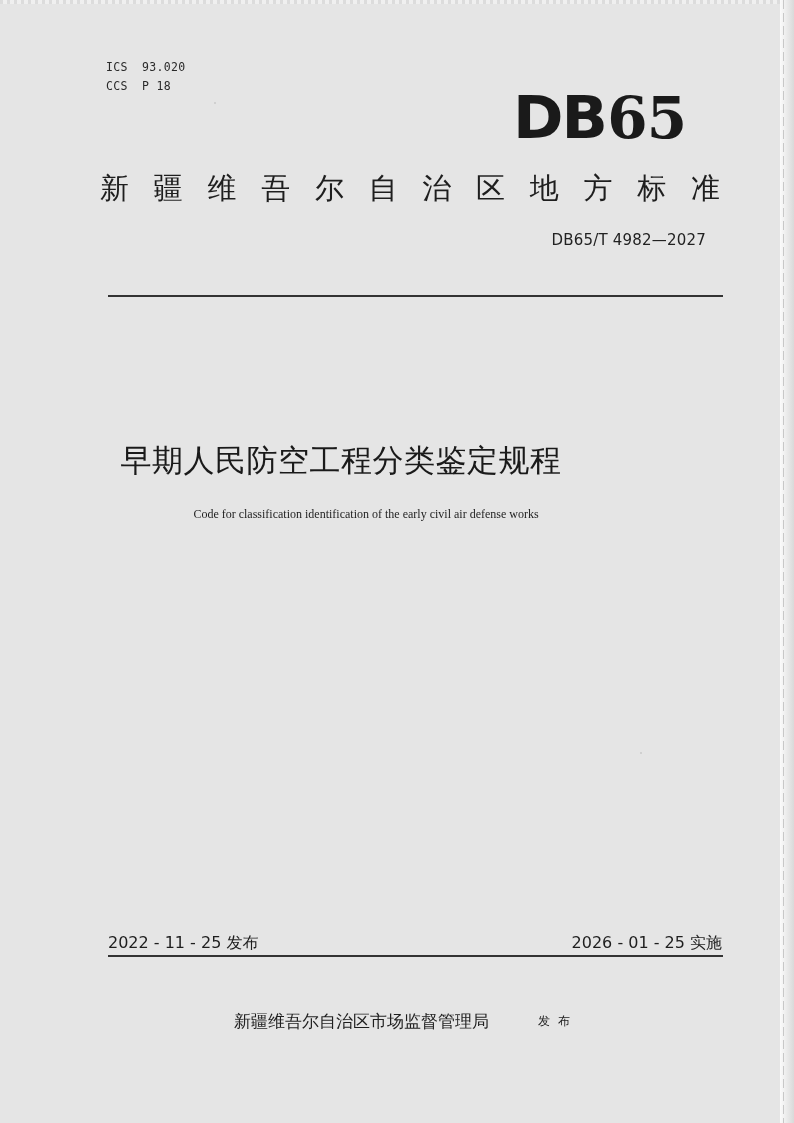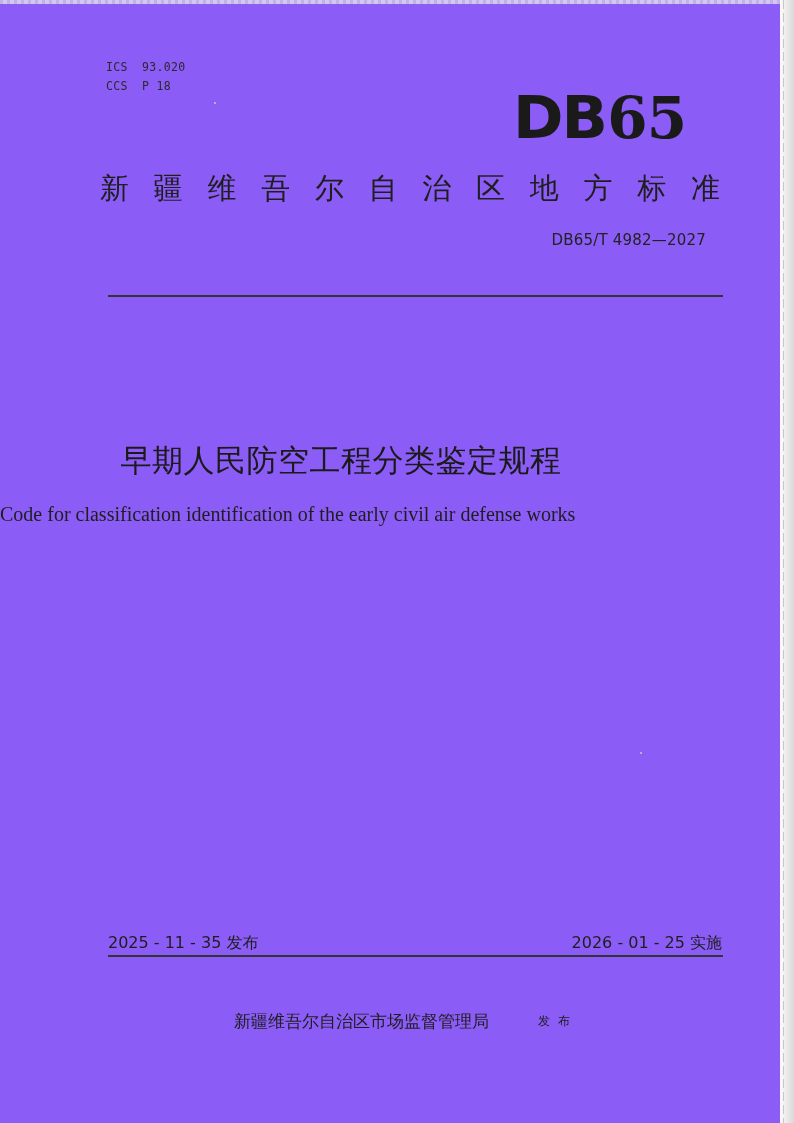--- a/index.html
+++ b/index.html
@@ -7,21 +7,21 @@
       padding: 0;
       width: 794px;
       height: 1123px;
       background: #ffffff;
       overflow: hidden;
     }
     .page {
       position: relative;
       width: 794px;
       height: 1123px;
-      background: #8b5cf6;
+      background: #e5e5e5;
       color: #1f1f1f;
       font-family: "DejaVu Sans", "Liberation Sans", sans-serif;
     }
     
     .top-edge {
       position: absolute;
       left: 0; top: 0;
       width: 794px; height: 4px;
       background: repeating-linear-gradient(90deg, #d8d8d8 0 3px, #f4f4f4 3px 7px);
       opacity: 0.7;
@@ -115,21 +115,22 @@
       font-size: 31px;
       line-height: 40px;
       color: #1a1a1a;
       font-family: "DejaVu Sans", "Liberation Sans", sans-serif;
       letter-spacing: 0.5px;
     }
     .title-en {
       position: absolute;
       left: 0; top: 503px;
       width: 732px;
-      font-size: 20px;
+      text-align: center;
+      font-size: 12px;
       line-height: 22px;
       color: #1e1e1e;
       font-family: "Liberation Serif", "DejaVu Serif", serif;
     }
 
     .date-issue {
       position: absolute;
       left: 108px; top: 932px;
       font-size: 16px;
       line-height: 22px;
@@ -204,21 +205,21 @@
     <span>准</span>
   </div>
 
   <div class="std-number">DB65/T 4982—2027</div>
 
   <div class="rule top"></div>
 
   <div class="title-cn">早期人民防空工程分类鉴定规程</div>
   <div class="title-en">Code for classification identification of the early civil air defense works</div>
 
-  <div class="date-issue">2025 - 11 - 35 发布</div>
+  <div class="date-issue">2022 - 11 - 25 发布</div>
   <div class="date-impl">2026 - 01 - 25 实施</div>
 
   <div class="rule bottom"></div>
 
   <div class="publisher">新疆维吾尔自治区市场监督管理局</div>
   <div class="publish-word">发布</div>
 
   <div class="speck" style="left:214px;top:102px;"></div>
   <div class="speck" style="left:640px;top:752px;"></div>
 </div>

